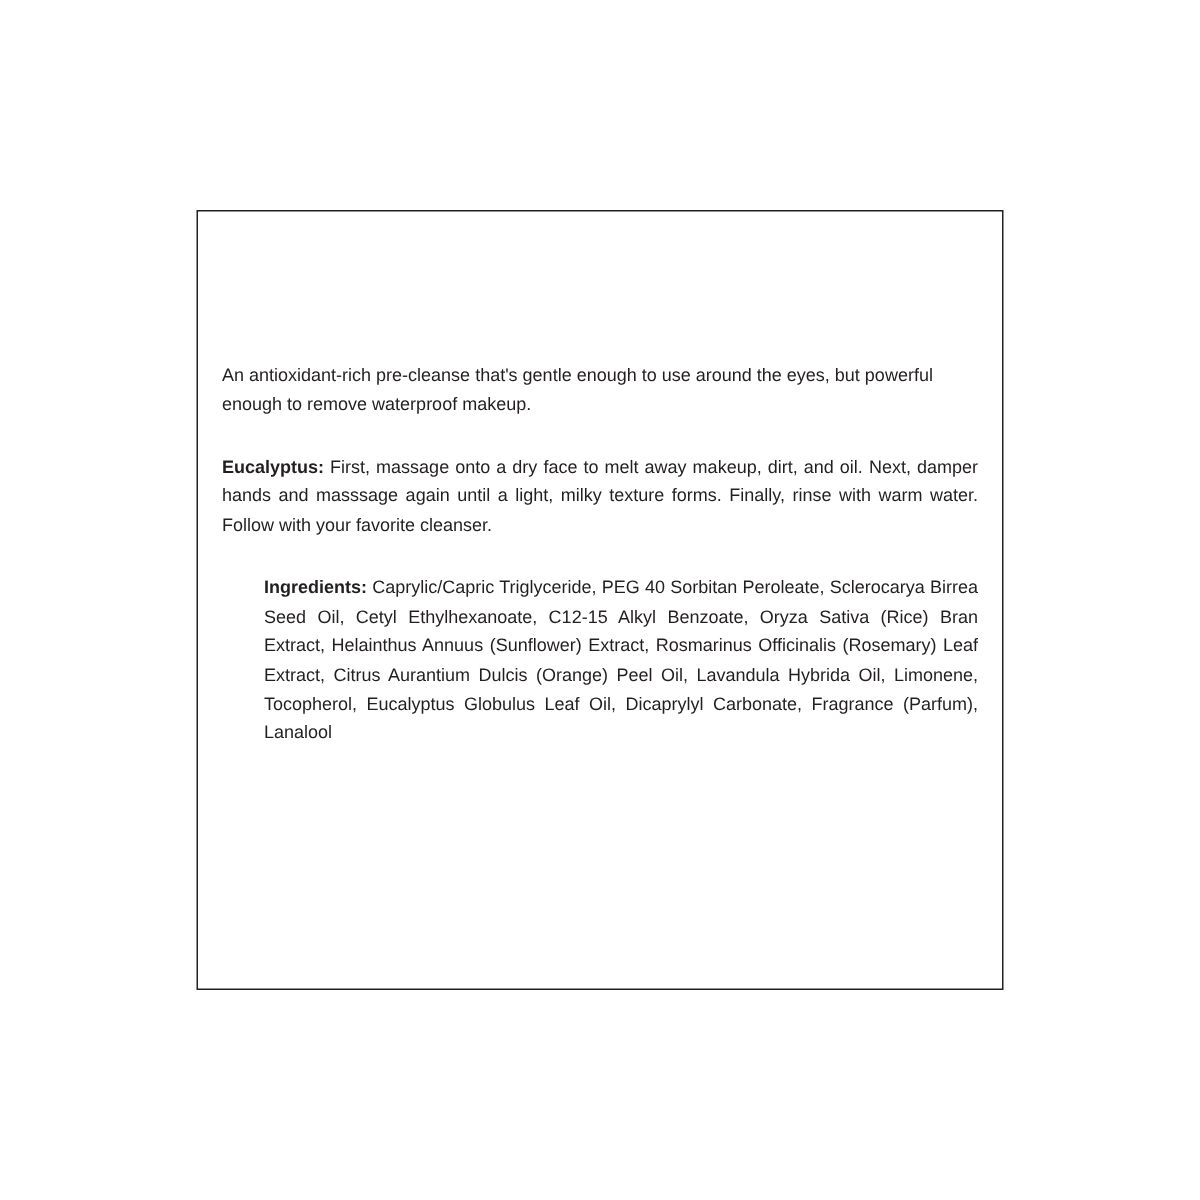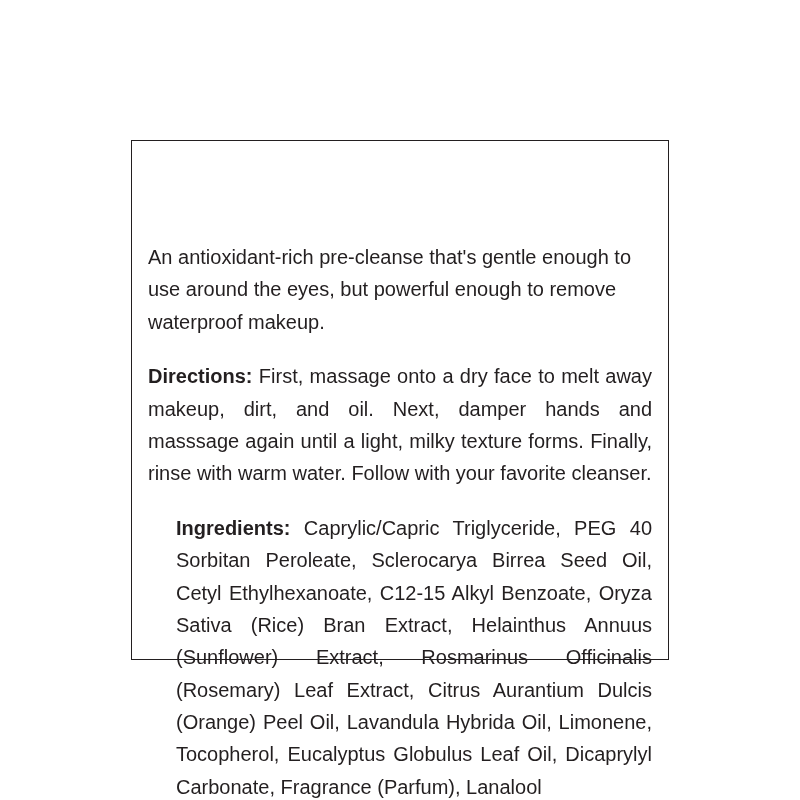--- a/index.html
+++ b/index.html
@@ -32,21 +32,21 @@
     background: #ffffff;
   }
   .content {
     position: absolute;
     left: 16px;
     top: 100px;
     right: 16px;
   }
   p {
     margin: 0 0 22px 0;
-    font-size: 20px;
+    font-size: 12px;
     line-height: 1.62;
     color: #231f20;
   }
   p:last-child {
     margin-bottom: 0;
     margin-left: 28px;
   }
   .justified {
     text-align: justify;
     text-justify: inter-word;
@@ -61,21 +61,21 @@
 </head>
 <body>
 
 <div class="page">
   <div class="card">
     <div class="content">
 
       <p class="lead">An antioxidant-rich pre-cleanse that's gentle enough to use around the eyes, but powerful enough to remove waterproof makeup.</p>
 
       <p class="justified">
-        <span class="label">Directions:</span><span> First, massage onto a dry face to melt away makeup, dirt, and oil. Next, damper hands and masssage again until a light, milky texture forms. Finally, rinse with warm water. Follow with your favorite cleanser.</span>
+        <span class="label">Eucalyptus:</span><span> First, massage onto a dry face to melt away makeup, dirt, and oil. Next, damper hands and masssage again until a light, milky texture forms. Finally, rinse with warm water. Follow with your favorite cleanser.</span>
       </p>
 
       <p class="justified">
         <span class="label">Ingredients:</span><span> Caprylic/Capric Triglyceride, PEG 40 Sorbitan Peroleate, Sclerocarya Birrea Seed Oil, Cetyl Ethylhexanoate, C12-15 Alkyl Benzoate, Oryza Sativa (Rice) Bran Extract, Helainthus Annuus (Sunflower) Extract, Rosmarinus Officinalis (Rosemary) Leaf Extract, Citrus Aurantium Dulcis (Orange) Peel Oil, Lavandula Hybrida Oil, Limonene, Tocopherol, Eucalyptus Globulus Leaf Oil, Dicaprylyl Carbonate, Fragrance (Parfum), Lanalool</span>
       </p>
 
     </div>
   </div>
 </div>
 

